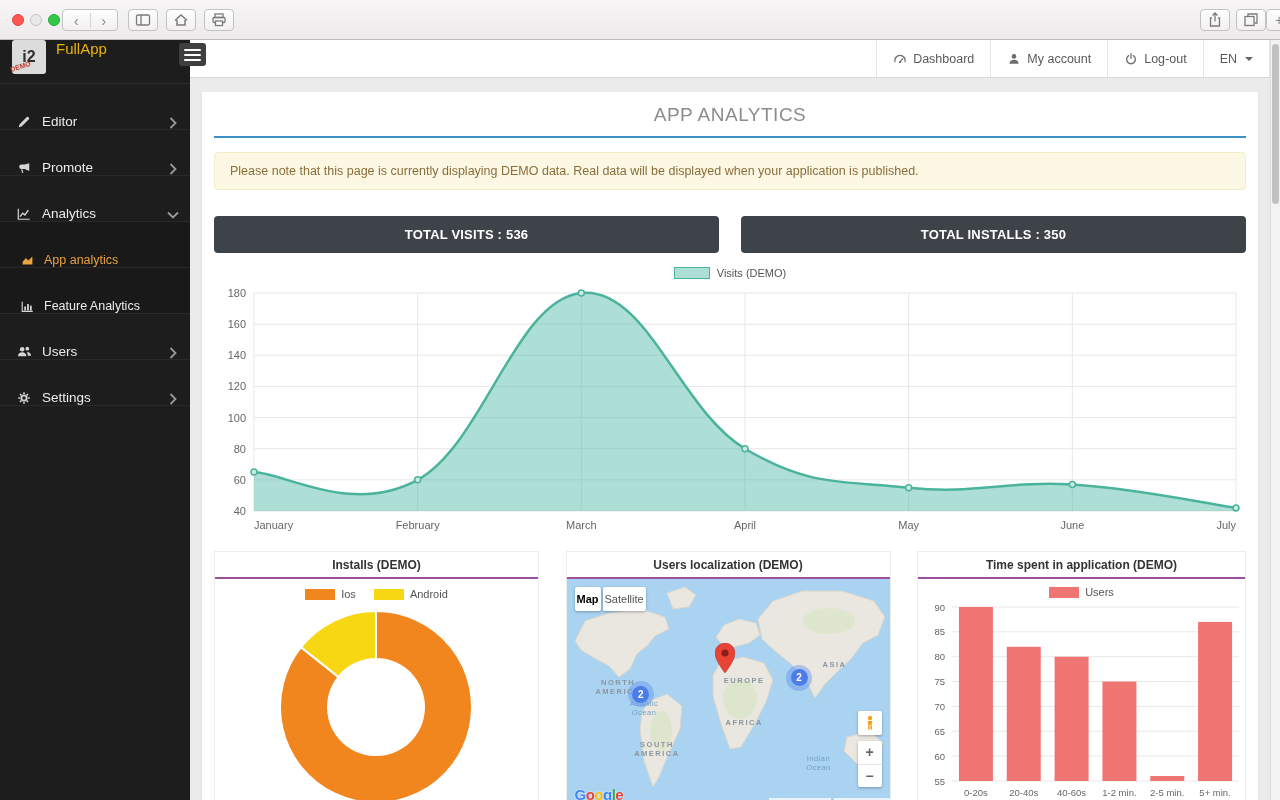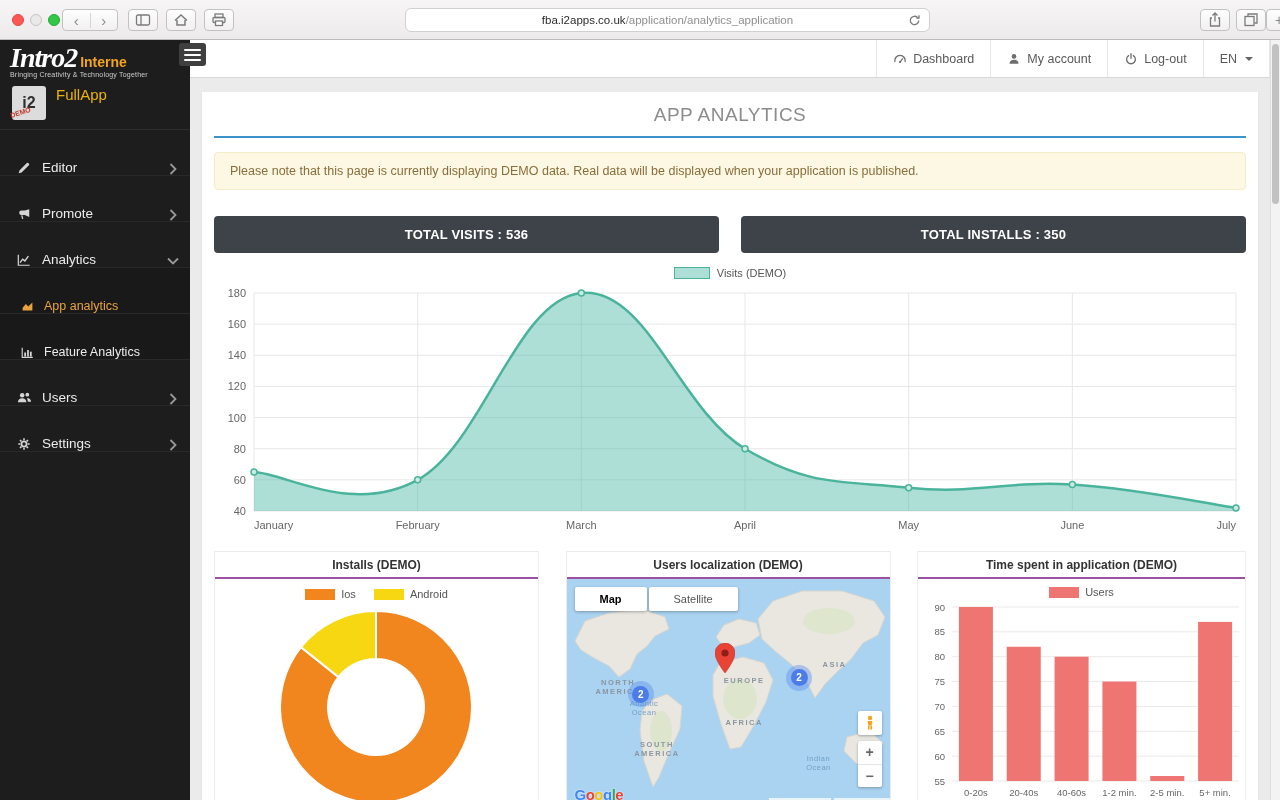--- a/index.html
+++ b/index.html
@@ -84,21 +84,21 @@
   
   .map{position:relative;height:230px;background:#a9d3f1;overflow:hidden}
   .map-land{position:absolute;left:0;top:0}
   .map-label{position:absolute;transform:translate(-50%,-50%);white-space:pre;text-align:center;pointer-events:none}
   .map-label.land{color:#8b96a0;font-size:7.5px;letter-spacing:1.5px;font-weight:bold}
   .map-label.water{color:#74a0c4;font-size:7.5px;letter-spacing:.5px}
   .cluster{position:absolute;width:26px;height:26px;margin:-13px 0 0 -13px;border-radius:50%;background:rgba(97,146,236,.45);display:flex;align-items:center;justify-content:center;cursor:pointer}
   .cluster-core{width:17px;height:17px;border-radius:50%;background:#4b7ce8;color:#fff;font-size:10px;font-weight:bold;display:flex;align-items:center;justify-content:center}
   .pin{position:absolute;margin:-28px 0 0 -10px;cursor:pointer}
   .map-type{position:absolute;left:8px;top:8px;display:flex;gap:2px;z-index:5}
-  .map-type .mbtn{height:24px;padding:0 25px;background:#fff;border:none;font-size:11px;color:#555;box-shadow:0 1px 3px rgba(0,0,0,.3);cursor:pointer;font-family:"Liberation Sans",sans-serif;border-radius:2px}
+  .map-type .mbtn{height:24px;padding:0 2px;background:#fff;border:none;font-size:11px;color:#555;box-shadow:0 1px 3px rgba(0,0,0,.3);cursor:pointer;font-family:"Liberation Sans",sans-serif;border-radius:2px}
   .map-type .mbtn.on{font-weight:bold;color:#000}
   .pegman{position:absolute;right:8px;top:132px;width:24px;height:24px;background:#fff;border-radius:2px;box-shadow:0 1px 3px rgba(0,0,0,.3);display:flex;align-items:center;justify-content:center;cursor:pointer}
   .zoomctl{position:absolute;right:8px;top:162px;width:24px;height:46px;background:#fff;border-radius:2px;box-shadow:0 1px 3px rgba(0,0,0,.3);display:flex;flex-direction:column}
   .zoomctl div{flex:1;display:flex;align-items:center;justify-content:center;font-size:14px;font-weight:bold;color:#666;cursor:pointer}
   .zoomctl div:first-child{border-bottom:1px solid #e6e6e6}
   .glogo{position:absolute;left:8px;bottom:6px;font-size:15px;font-weight:bold;letter-spacing:-.5px;text-shadow:0 0 2px #fff;cursor:pointer}
   .attrib{position:absolute;right:0;bottom:0;display:flex;gap:3px;font-size:8px;color:#444}
   .attrib span{background:rgba(255,255,255,.75);padding:1px 4px}
   .attrib .link{cursor:pointer}
 </style>
@@ -125,54 +125,40 @@
         <path d="M4 8v5h8V8" fill="none" stroke="currentColor" stroke-width="1.5"></path>
       </svg>
   </div>
   <div class="bbtn btn-print">
     <svg width="16" height="16" viewBox="0 0 16 16">
         <rect x="4" y="2" width="8" height="3.5" fill="none" stroke="currentColor" stroke-width="1.3"></rect>
         <rect x="2" y="5.5" width="12" height="5" rx="1" fill="none" stroke="currentColor" stroke-width="1.3"></rect>
         <rect x="4.5" y="9" width="7" height="4.5" fill="#fff" stroke="currentColor" stroke-width="1.3"></rect>
       </svg>
   </div>
-  <div class="urlbar">
-    <span class="host">fba.i2apps.co.uk</span>
-      <span class="path">/application/analytics_application</span>
-    <span class="url-reload">
-      <svg width="15" height="15" viewBox="0 0 16 16">
-          <path d="M12.5 8a4.5 4.5 0 1 1-1.3-3.2" fill="none" stroke="currentColor" stroke-width="1.4"></path>
-          <path d="M12.8 2.5v2.8H10" fill="none" stroke="currentColor" stroke-width="1.4"></path>
-        </svg>
-    </span>
-  </div>
   <div class="bbtn btn-share">
     <svg width="16" height="16" viewBox="0 0 16 16">
         <path d="M5 6H3.5v8h9V6H11" fill="none" stroke="currentColor" stroke-width="1.3"></path>
         <path d="M8 1.5v8M5.5 3.5L8 1l2.5 2.5" fill="none" stroke="currentColor" stroke-width="1.3"></path>
       </svg>
   </div>
   <div class="bbtn btn-tabs">
     <svg width="16" height="16" viewBox="0 0 16 16">
         <rect x="2" y="4.5" width="9" height="9" fill="none" stroke="currentColor" stroke-width="1.3"></rect>
         <path d="M5 4.5V2h9v9h-2.5" fill="none" stroke="currentColor" stroke-width="1.3"></path>
       </svg>
   </div>
   <div class="bbtn btn-plus">+</div>
 </div>
 
 <div class="scrollbar">
   <div class="scroll-thumb"></div>
 </div>
 
 <aside class="sidebar">
-  <div class="brand">
-    <span class="brand-name">Intro2</span><span class="brand-accent">Interne</span>
-    <div class="brand-tagline">Bringing Creativity &amp; Technology Together</div>
-  </div>
   <div class="app-row">
     <div class="app-logo">
       <span class="app-logo-text">i2</span>
       <span class="app-badge">DEMO</span>
     </div>
     <span class="app-name">FullApp</span>
   </div>
   <nav>
     <div class="mi">
       <span class="ic">

